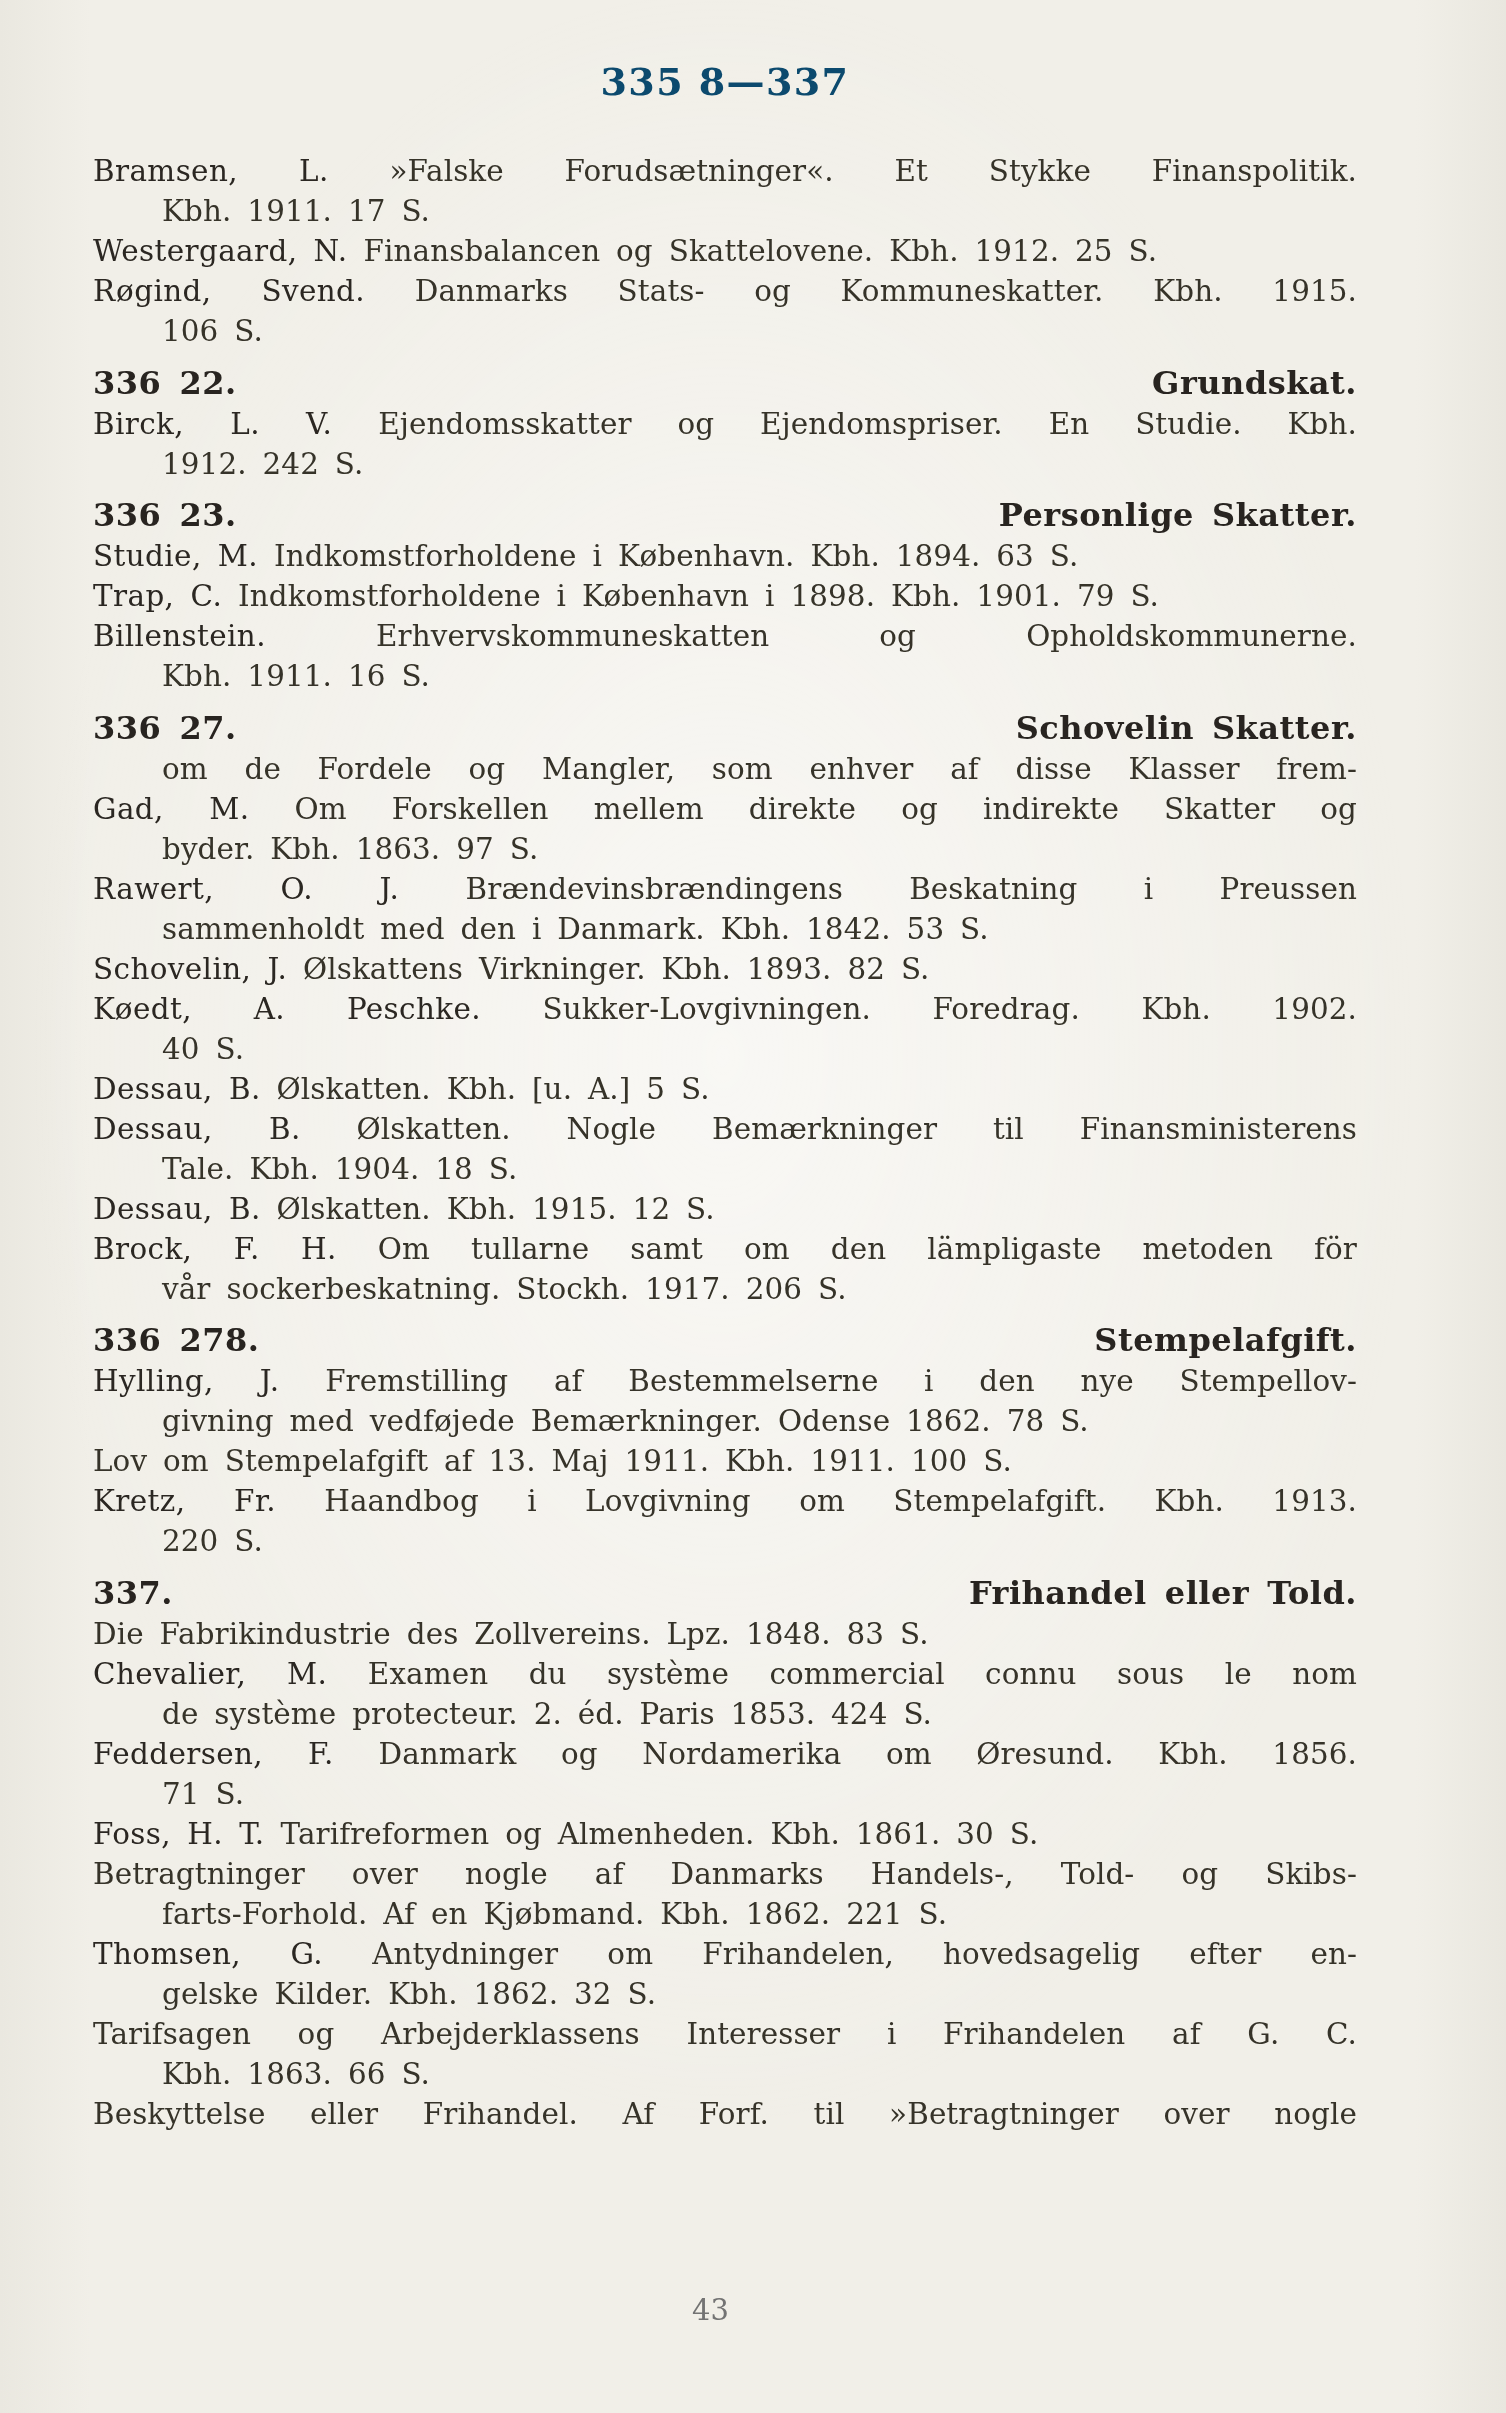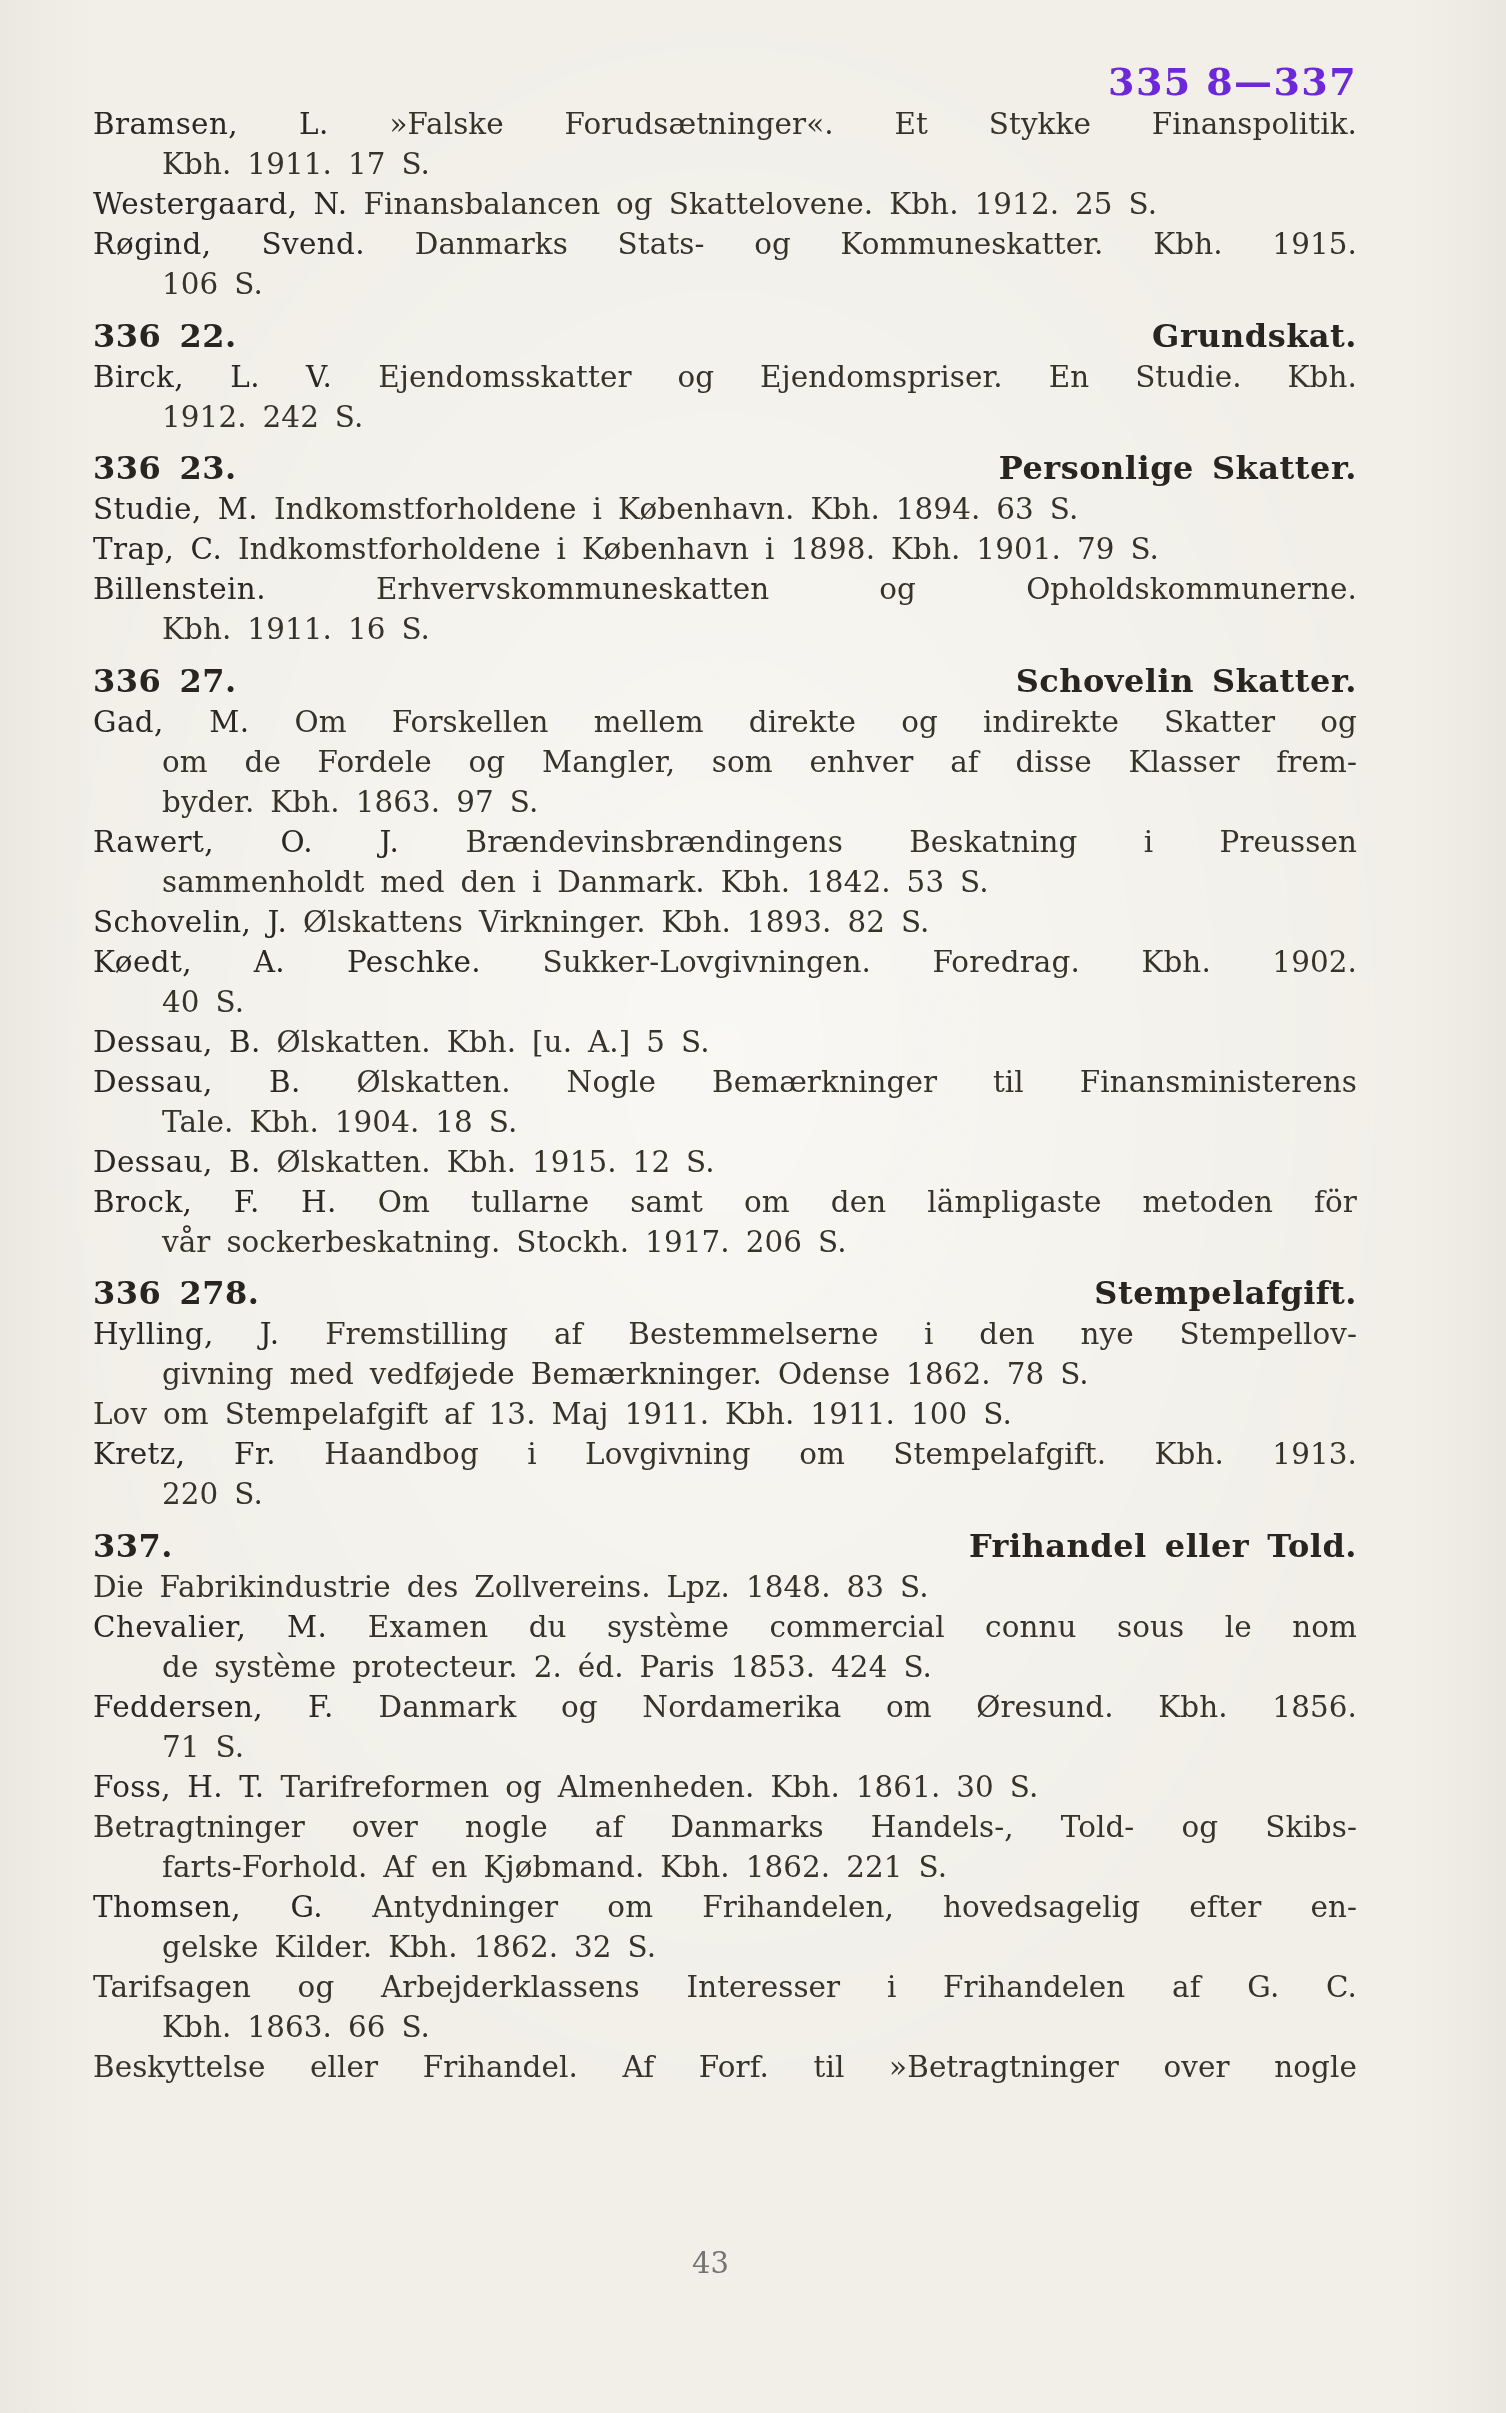--- a/index.html
+++ b/index.html
@@ -18,26 +18,27 @@
     color: #363329;
     overflow: hidden;
   }
   .page {
     box-sizing: border-box;
     width: 1507px;
     height: 2515px;
     padding: 60px 150px 0 93px;
   }
   .header-range {
-    text-align: right;
+    text-align: center;
     font-weight: bold;
     font-size: 38px;
     line-height: 44px;
     letter-spacing: 1.4px;
-    color: #6d28d9;
+    color: #0c4a6e;
+    margin-bottom: 47px;
   }
   .content {
     font-size: 29.4px;
     line-height: 40px;
     word-spacing: 0.22em;
     letter-spacing: 0.1px;
   }
   .heading {
     display: flex;
     justify-content: space-between;
@@ -117,22 +118,22 @@
           <div class="line fill"><span class="author">Billenstein.</span> <span>Erhvervskommuneskatten og Opholdskommunerne.</span></div>
           <div class="line cont"><span>Kbh. 1911. 16 S.</span></div>
         </div>
       </div>
       <div class="section">
         <div class="heading">
           <span>336 27.</span>
           <span>Schovelin Skatter.</span>
         </div>
         <div class="entry">
+          <div class="line cont fill"><span>om de Fordele og Mangler, som enhver af disse Klasser frem-</span></div>
           <div class="line fill"><span class="author">Gad, M.</span> <span>Om Forskellen mellem direkte og indirekte Skatter og</span></div>
-          <div class="line cont fill"><span>om de Fordele og Mangler, som enhver af disse Klasser frem-</span></div>
           <div class="line cont"><span>byder. Kbh. 1863. 97 S.</span></div>
         </div>
         <div class="entry">
           <div class="line fill"><span class="author">Rawert, O. J.</span> <span>Brændevinsbrændingens Beskatning i Preussen</span></div>
           <div class="line cont"><span>sammenholdt med den i Danmark. Kbh. 1842. 53 S.</span></div>
         </div>
         <div class="entry">
           <div class="line"><span class="author">Schovelin, J.</span> <span>Ølskattens Virkninger. Kbh. 1893. 82 S.</span></div>
         </div>
         <div class="entry">

